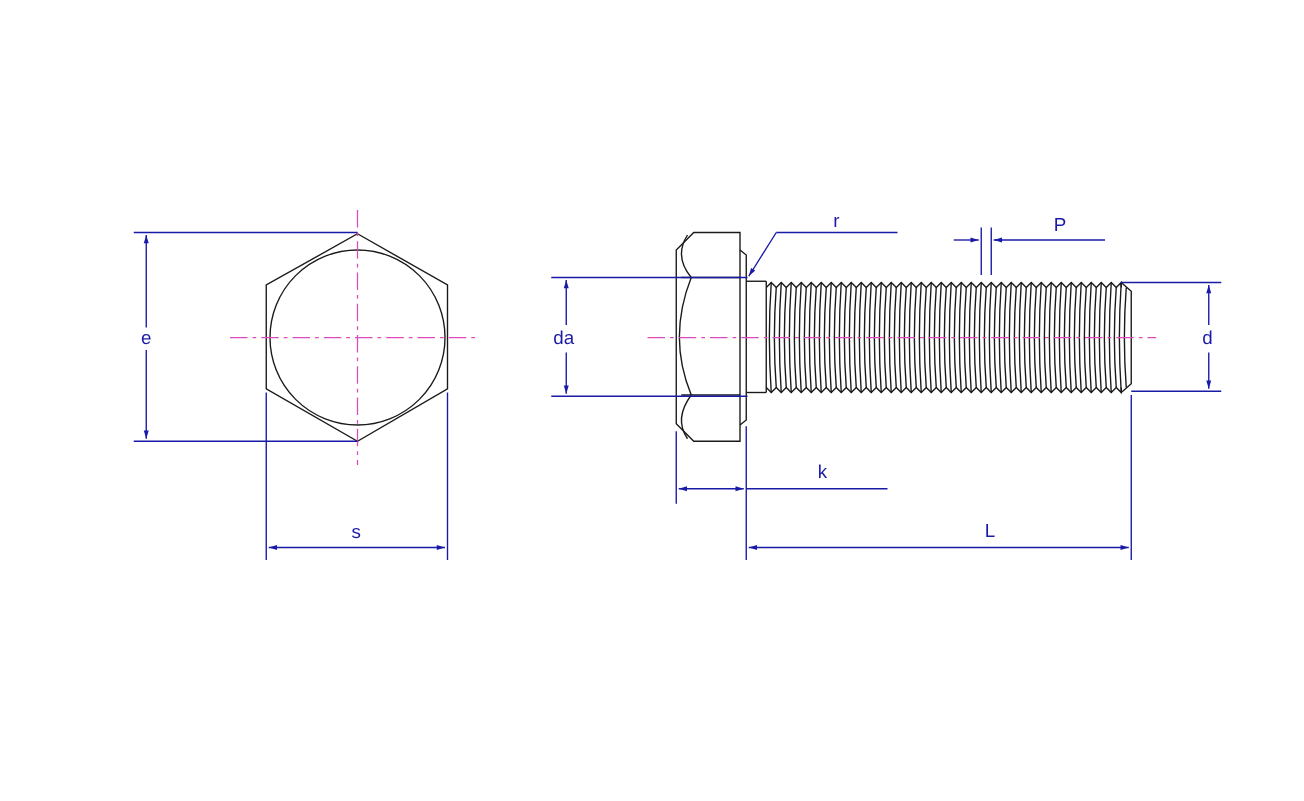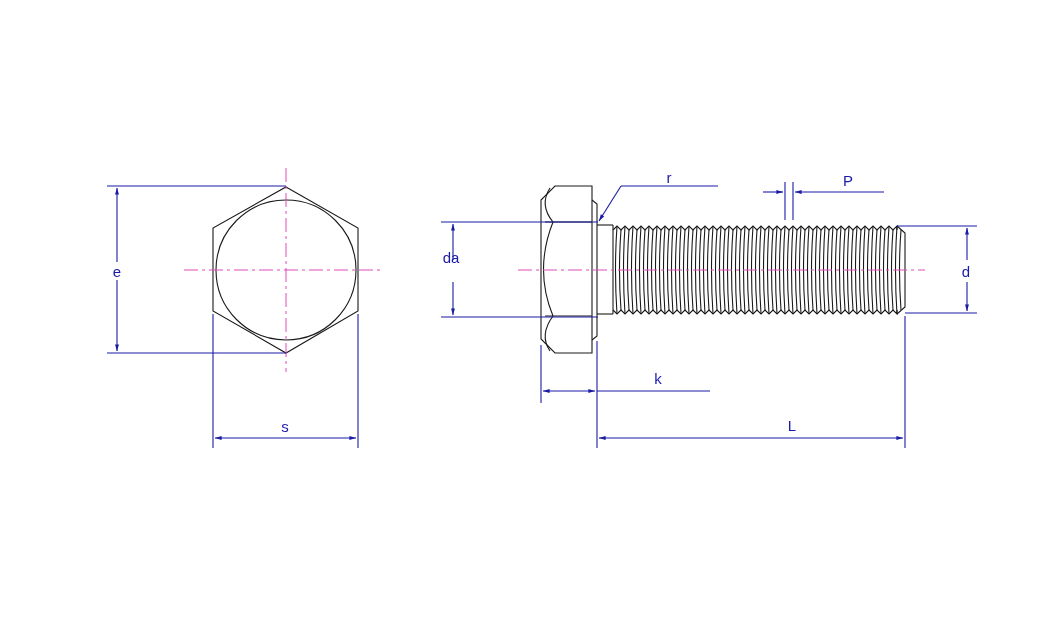--- a/index.html
+++ b/index.html
@@ -177,16 +177,16 @@
       <line class="dim" x1="905" y1="316" x2="905" y2="448"></line>
       <line class="dim" x1="599" y1="438" x2="903" y2="438" marker-start="url(#arr)" marker-end="url(#arr)"></line>
     </g>
   </g>
 </svg>
 
 <span class="label" style="left:117px; top:271px;">e</span>
 <span class="label" style="left:285px; top:426px;">s</span>
 <span class="label" style="left:669px; top:177px;">r</span>
 <span class="label" style="left:848px; top:180px;">P</span>
-<span class="label" style="left:451px; top:257px;">da</span>
+<span class="label" style="left:451px; top:271px;">da</span>
 <span class="label" style="left:966px; top:271px;">d</span>
 <span class="label" style="left:658px; top:378px;">k</span>
 <span class="label" style="left:792px; top:425px;">L</span>
 
 </body></html>

